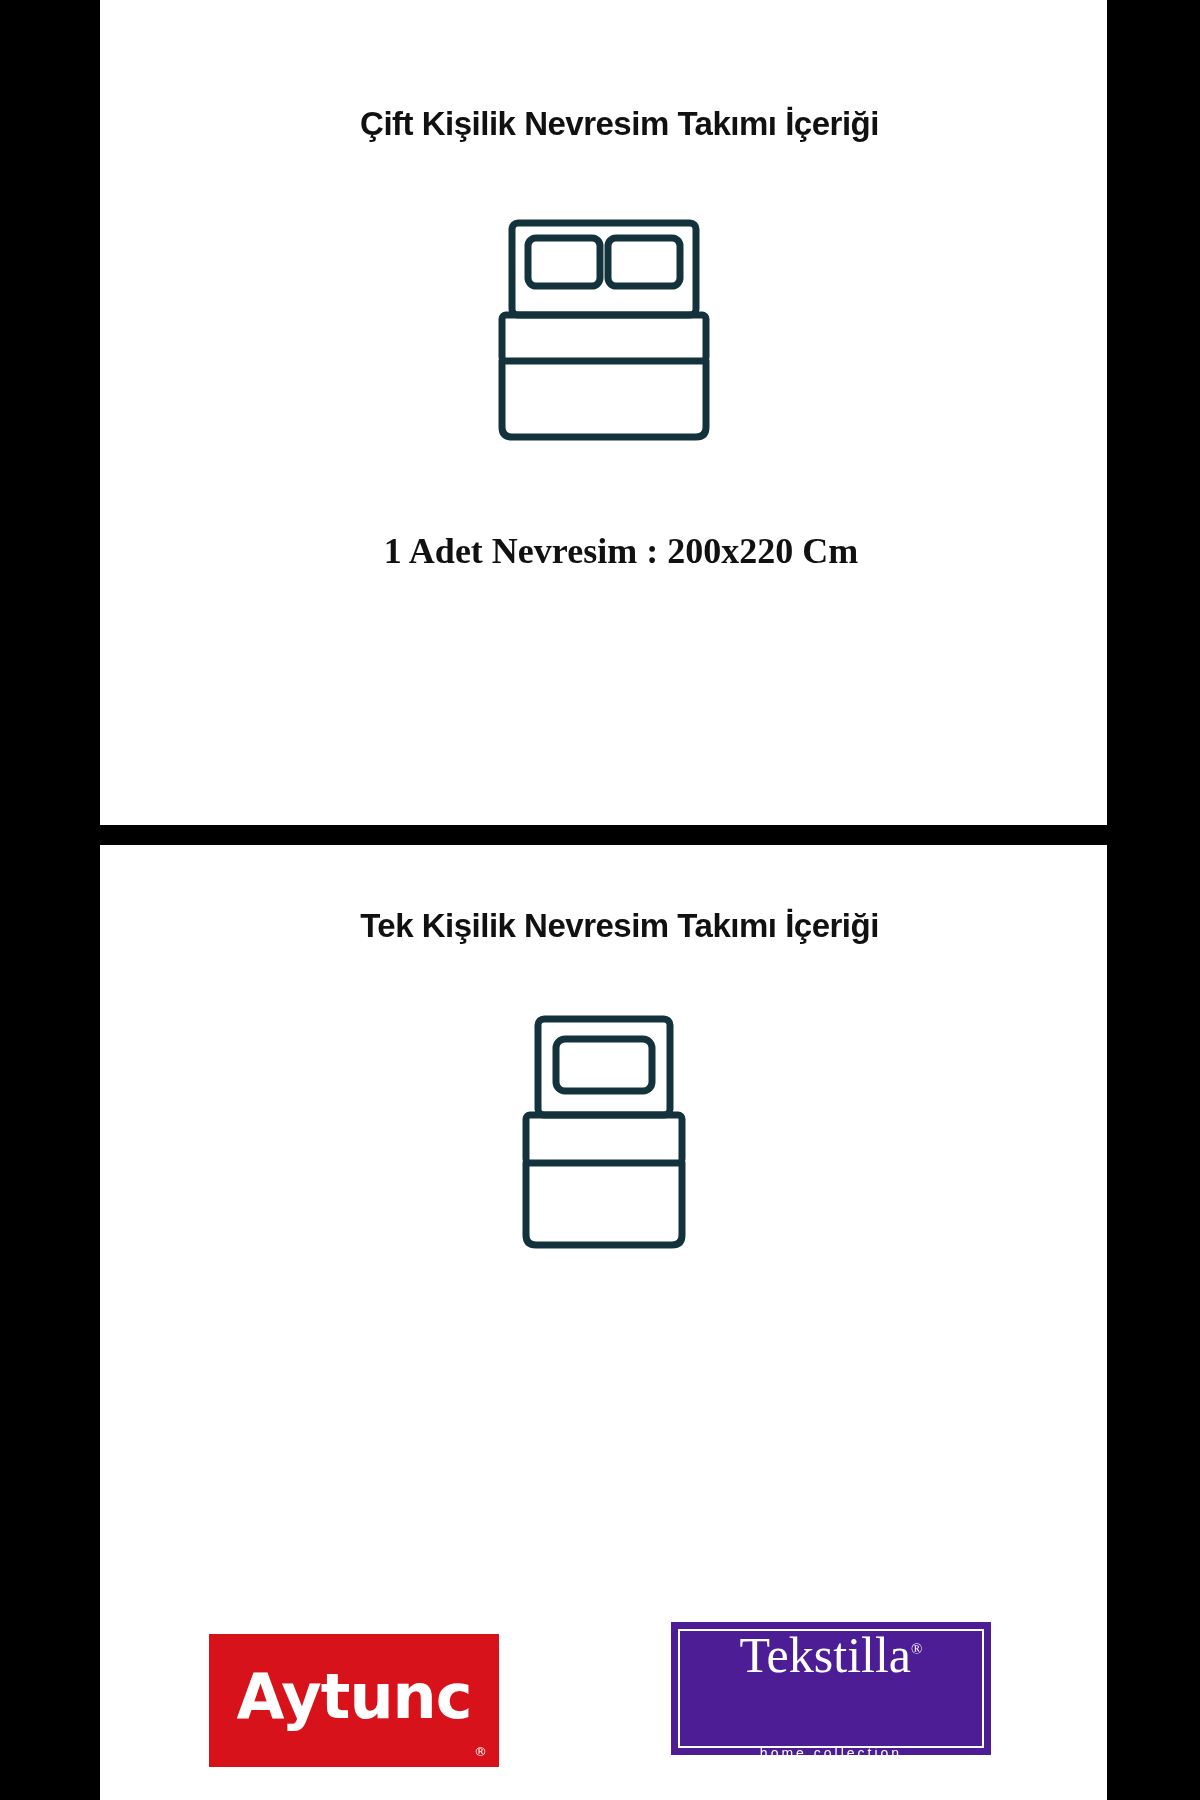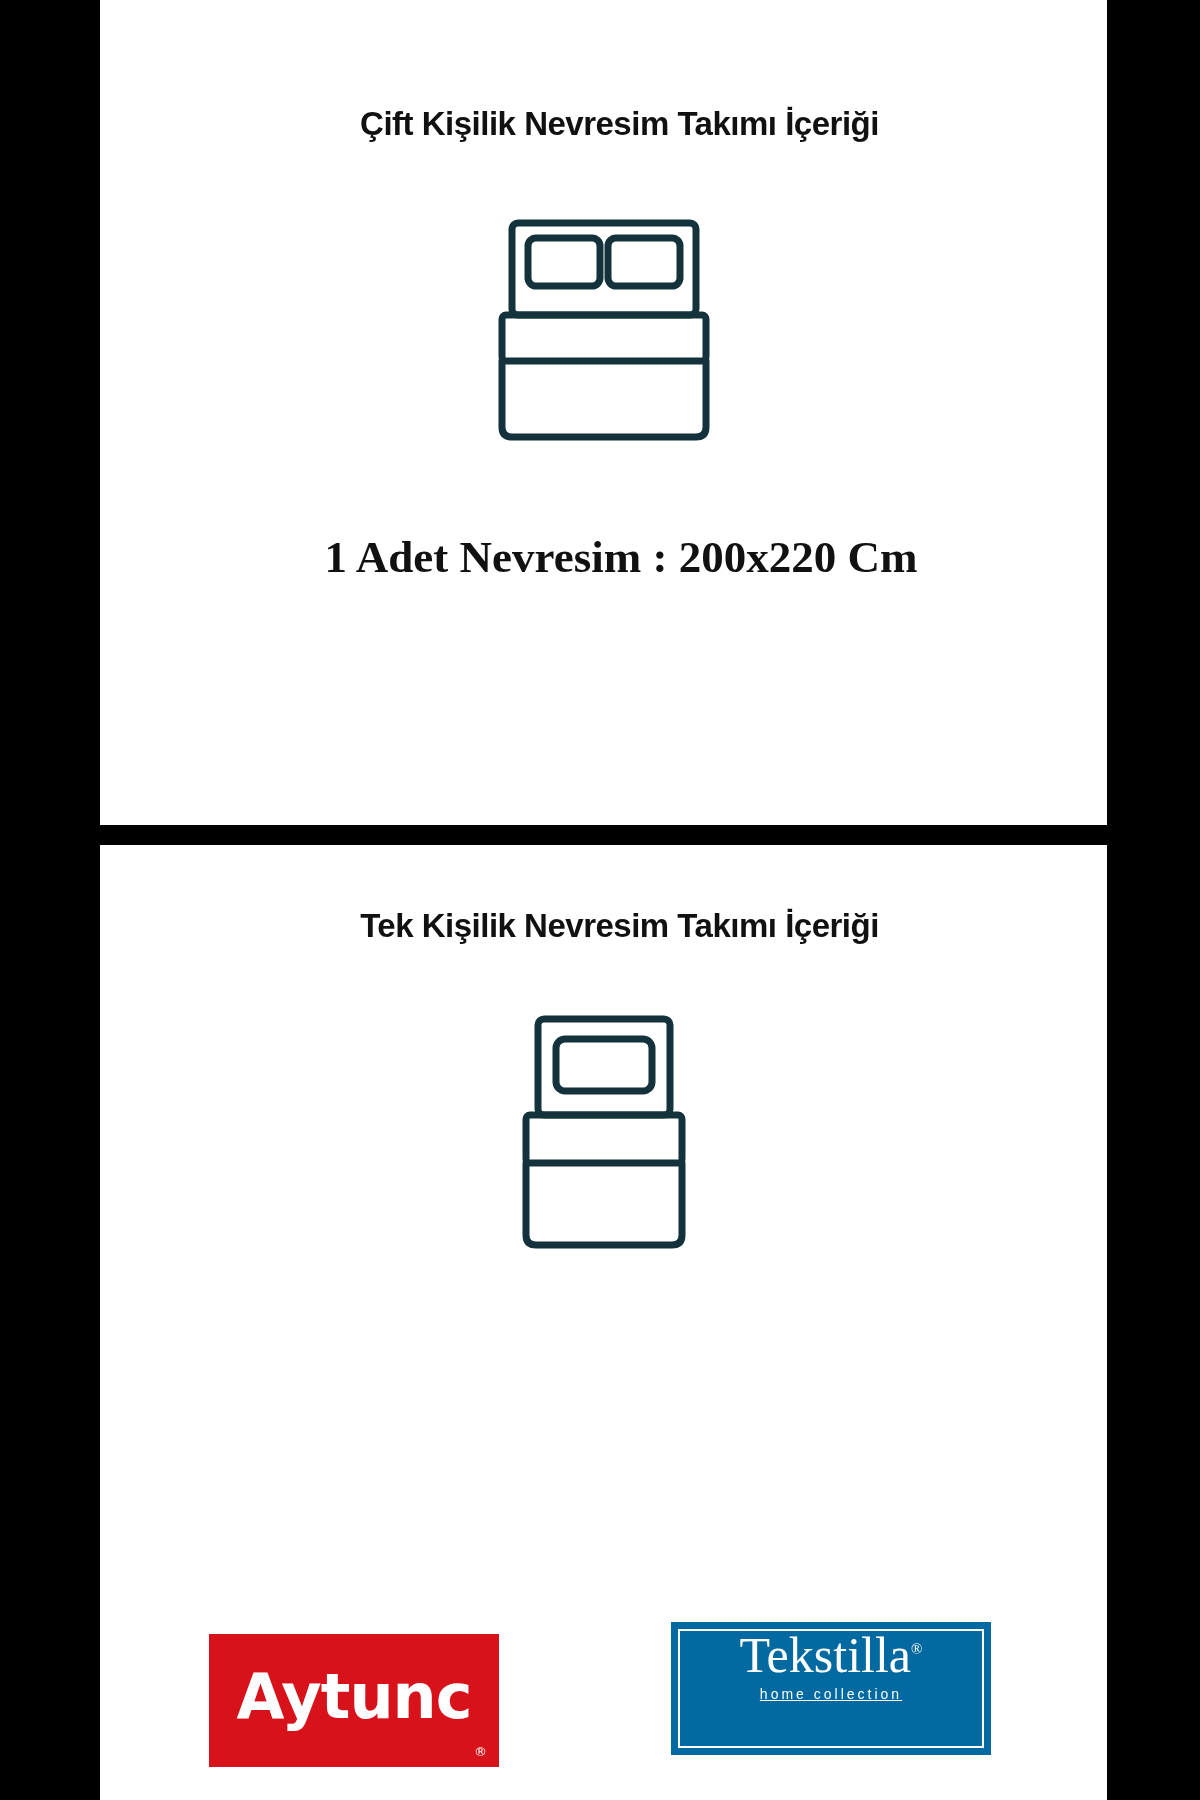--- a/index.html
+++ b/index.html
@@ -86,21 +86,21 @@
     left: 100px;
     width: 1007px;
     text-align: center;
     font-family: "Liberation Serif", serif;
     font-weight: bold;
     color: #111111;
   }
   .lines-top { top: 525px; }
   .lines-bottom { top: 1340px; }
   .lines div {
-    font-size: 45px;
+    font-size: 36px;
     line-height: 1.45;
     white-space: nowrap;
     padding-left: 35px;
   }
 
   
   .logos {
     position: absolute;
     left: 100px;
     top: 1622px;
@@ -136,25 +136,25 @@
     color: #ffffff;
     font-family: "DejaVu Sans", sans-serif;
   }
 
   .logo-tekstilla {
     position: absolute;
     left: 571px;
     top: 0px;
     width: 320px;
     height: 133px;
-    background: #0369a1;
+    background: #4c1d95;
     display: flex;
     flex-direction: column;
     align-items: center;
-    justify-content: flex-start;
+    justify-content: space-between;
   }
   .logo-tekstilla .inner-border {
     position: absolute;
     left: 7px;
     top: 7px;
     right: 7px;
     bottom: 7px;
     border: 2px solid #ffffff;
   }
   .logo-tekstilla .brand {

